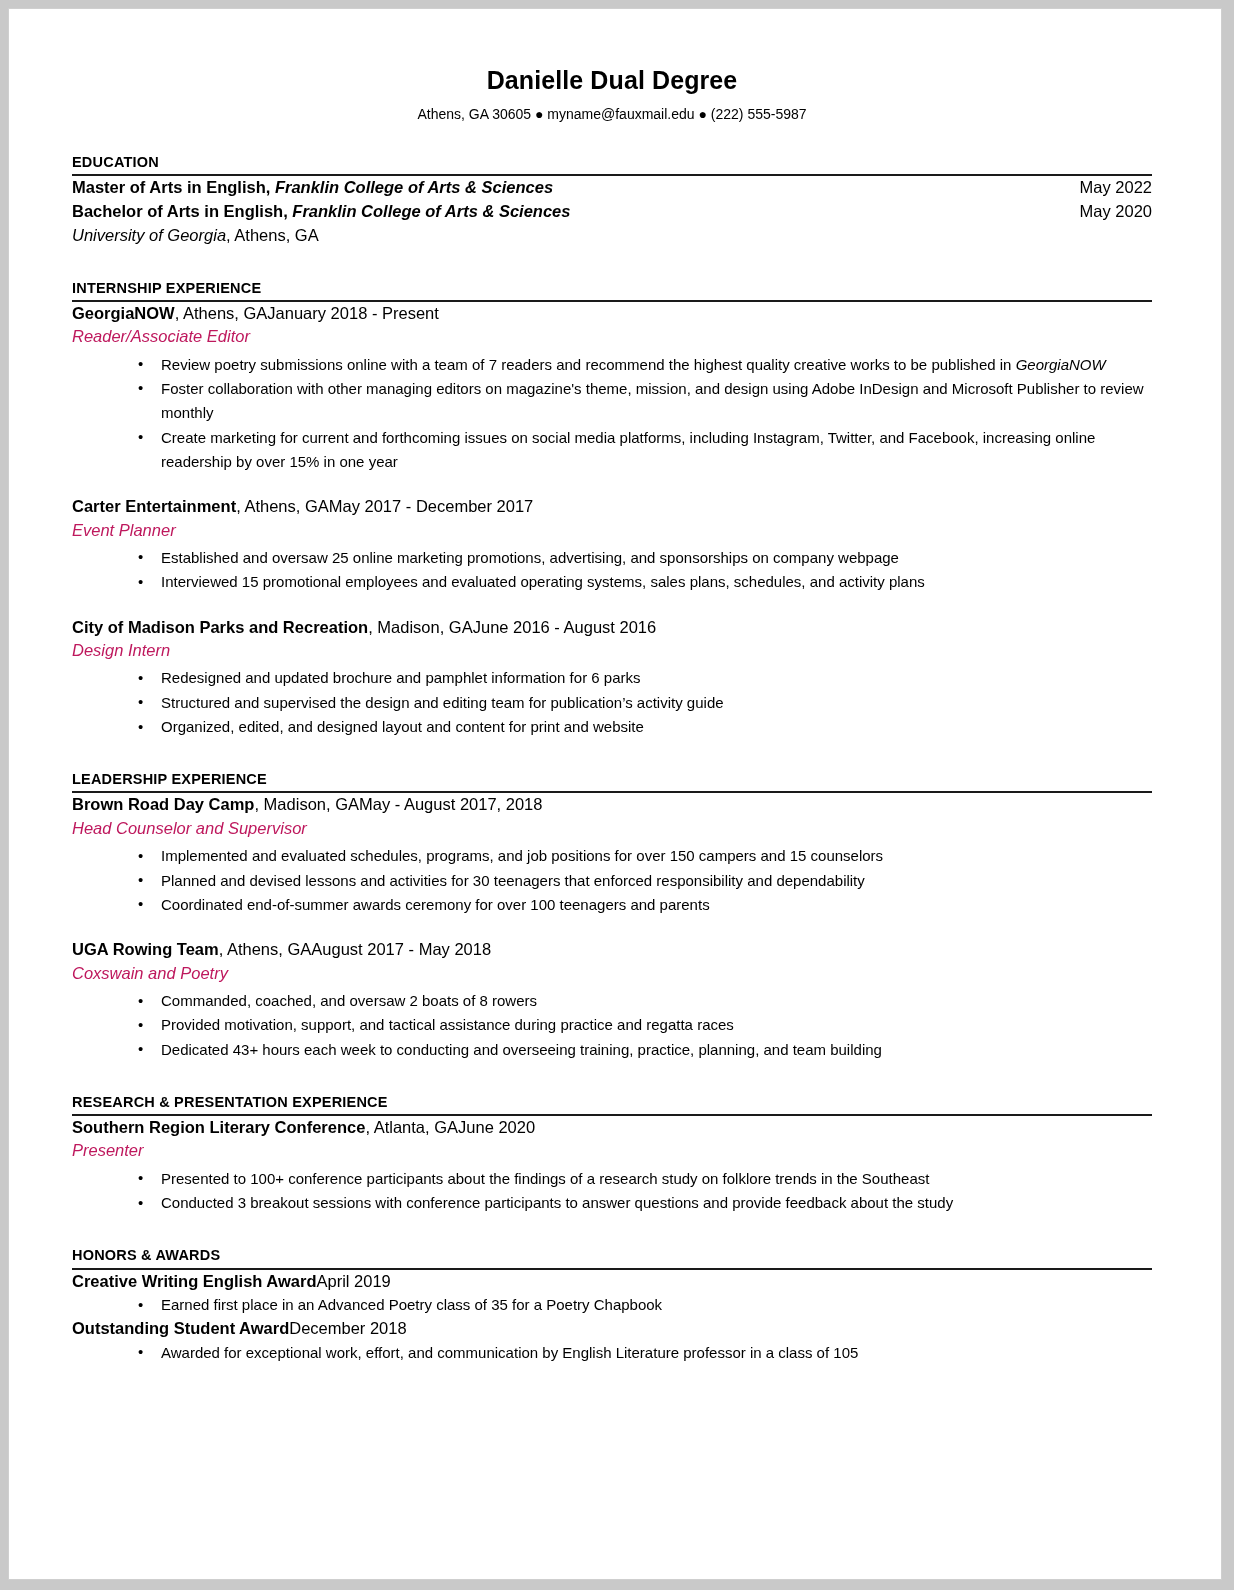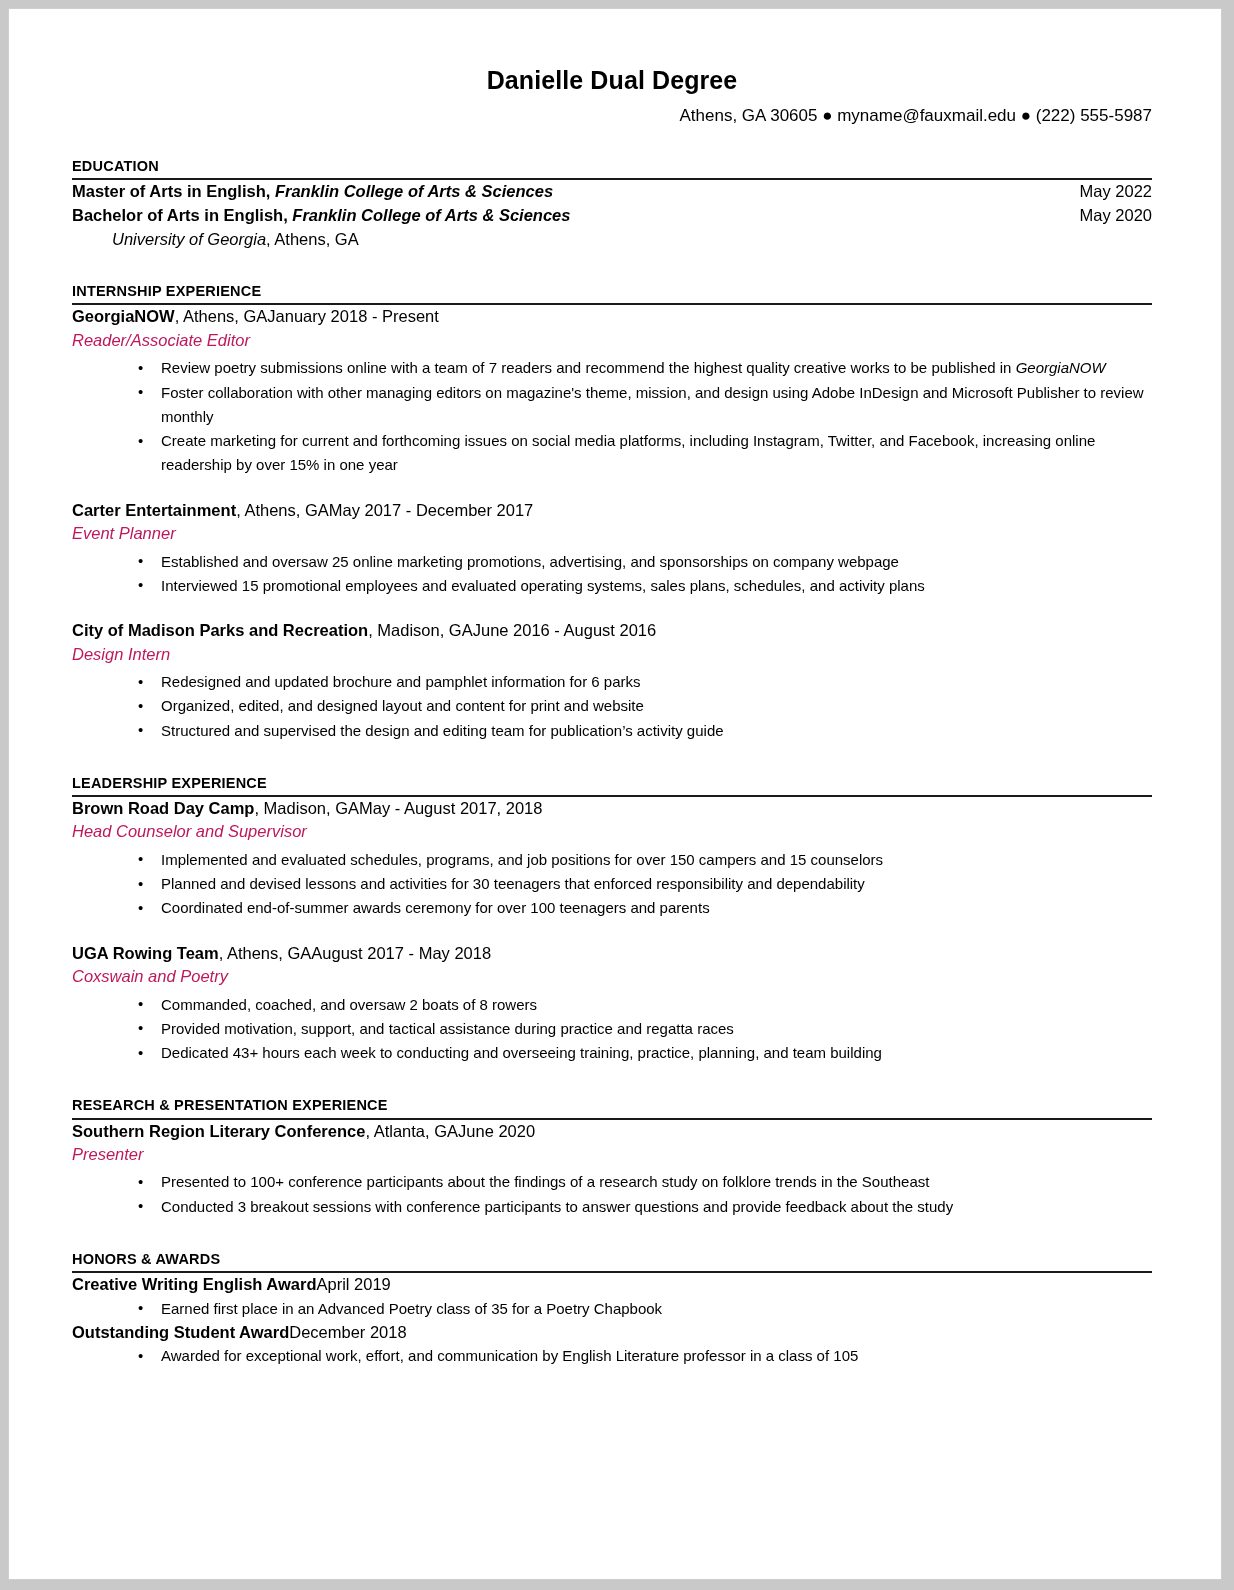--- a/index.html
+++ b/index.html
@@ -42,25 +42,24 @@
   
   .doc-header { text-align: center; padding-top: 58px; }
   .cand-name {
     font-size: 25px;
     font-weight: bold;
     color: #000;
     letter-spacing: 0.1px;
     line-height: 1.1;
   }
   .cand-contact {
-    font-size: 17px;
+    font-size: 14px;
     color: #000;
     margin-top: 11px;
     line-height: 1.2;
-    text-align: right;
   }
 
   
   .section { margin-top: 0; }
   .section-title {
     font-size: 14.5px;
     font-weight: bold;
     letter-spacing: 0.2px;
     color: #000;
     padding-bottom: 3px;
@@ -91,21 +90,21 @@
     display: flex;
     justify-content: space-between;
     align-items: baseline;
     font-size: 16.5px;
     line-height: 1.44;
     color: #000;
   }
   .edu-line .deg b { font-weight: bold; text-align: right; }
   .edu-line .deg i { font-style: italic; font-weight: bold; }
   .edu-school { font-size: 16.5px; line-height: 1.44; color: #000; }
-  .edu-school i { font-style: italic; margin-left: 40px; }
+  .edu-school i { font-style: italic; }
 
   ul.bullets {
     list-style: none;
     margin: 0;
     padding: 0;
   }
   ul.bullets li {
     position: relative;
     font-size: 15px;
     line-height: 1.62;
@@ -184,22 +183,22 @@
             <div class="entry-gap"></div>
             <div class="entry">
               <div class="entry-head">
                 <div class="left"><b>City of Madison Parks and Recreation</b>, Madison, GA</div>
                 <div class="date">June 2016 - August 2016</div>
               </div>
               <div class="entry-sub">Design Intern</div>
               <div class="head-to-bullet"></div>
               <ul class="bullets">
                 <li>Redesigned and updated brochure and pamphlet information for 6 parks</li>
+                <li>Structured and supervised the design and editing team for publication’s activity guide</li>
                 <li>Organized, edited, and designed layout and content for print and website</li>
-                <li>Structured and supervised the design and editing team for publication’s activity guide</li>
               </ul>
             </div>
           </div>
       </div>
 
       <div class="section sec-gap">
         <div class="section-title">LEADERSHIP EXPERIENCE</div>
         <div id="leadership-list">
             <div class="entry">
               <div class="entry-head">

